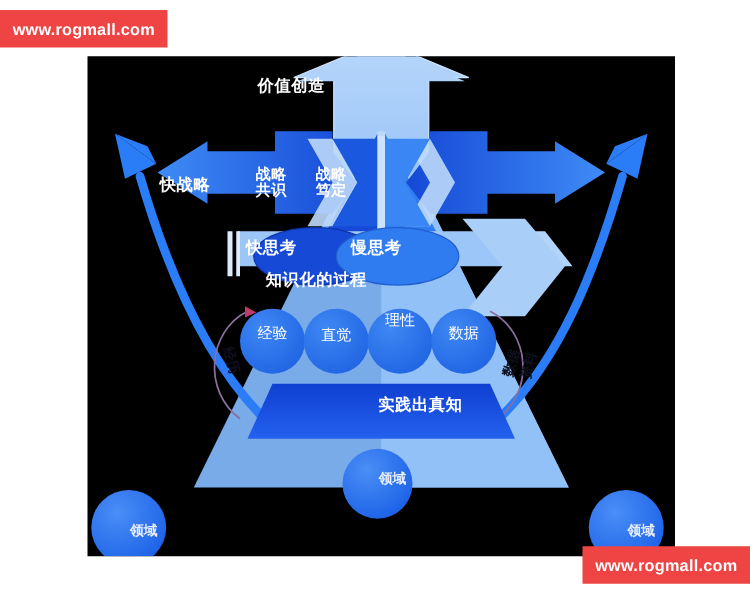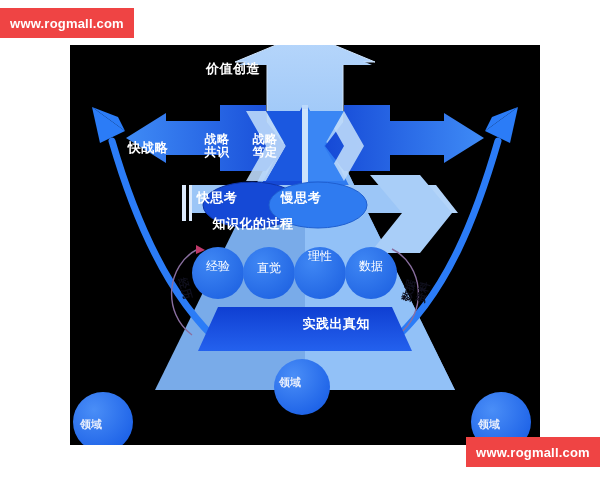--- a/index.html
+++ b/index.html
@@ -39,21 +39,21 @@
     position:absolute;color:#ffffff;font-weight:normal;font-size:12px;
     text-align:center;width:46px;pointer-events:none;white-space:pre;
   }
   #c-jingyan{left:125px;top:213px;}
   #c-zhijue {left:176px;top:215px;}
   #c-lixing {left:227px;top:203px;}
   #c-shuju  {left:278px;top:213px;}
 
   .dom-lbl{
     position:absolute;color:#e8eefc;font-weight:bold;font-size:11px;
-    text-align:left;width:46px;pointer-events:none;
+    text-align:right;width:46px;pointer-events:none;
   }
   #d-mid  {left:209px;top:330px;}
   #d-left {left:10px; top:372px;}
   #d-right{left:408px;top:372px;}
 
   
   .arc-lbl{
     position:absolute;color:#10101e;font-weight:bold;font-size:11px;
     pointer-events:none;white-space:nowrap;
   }

